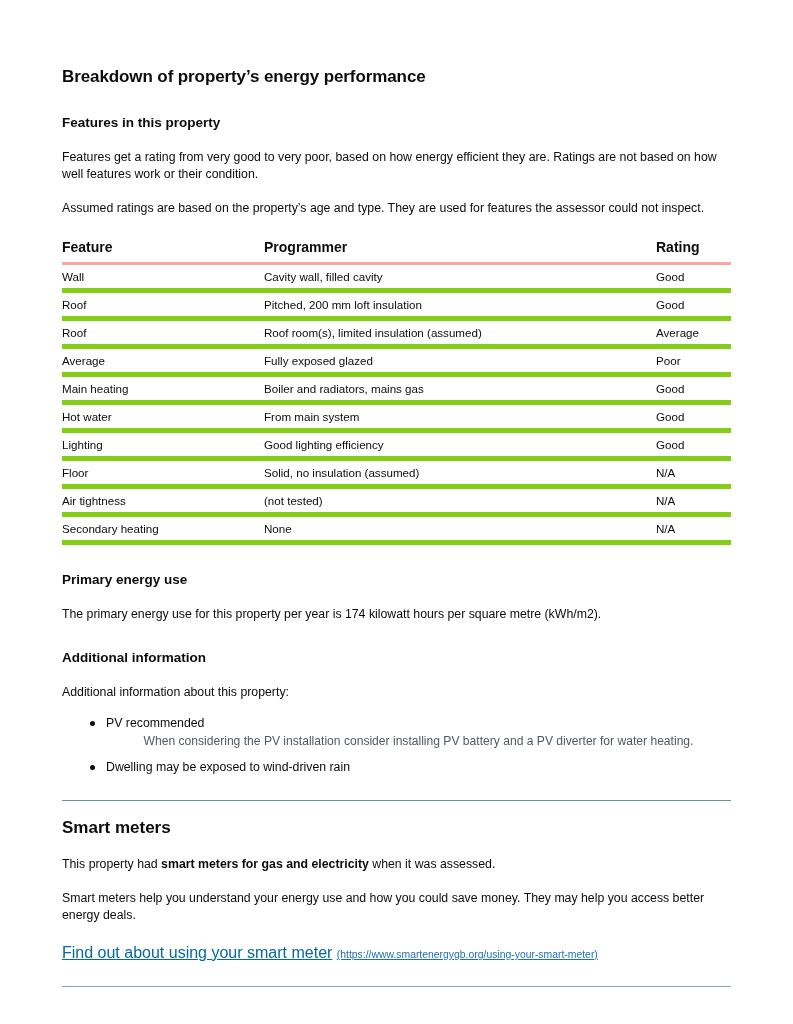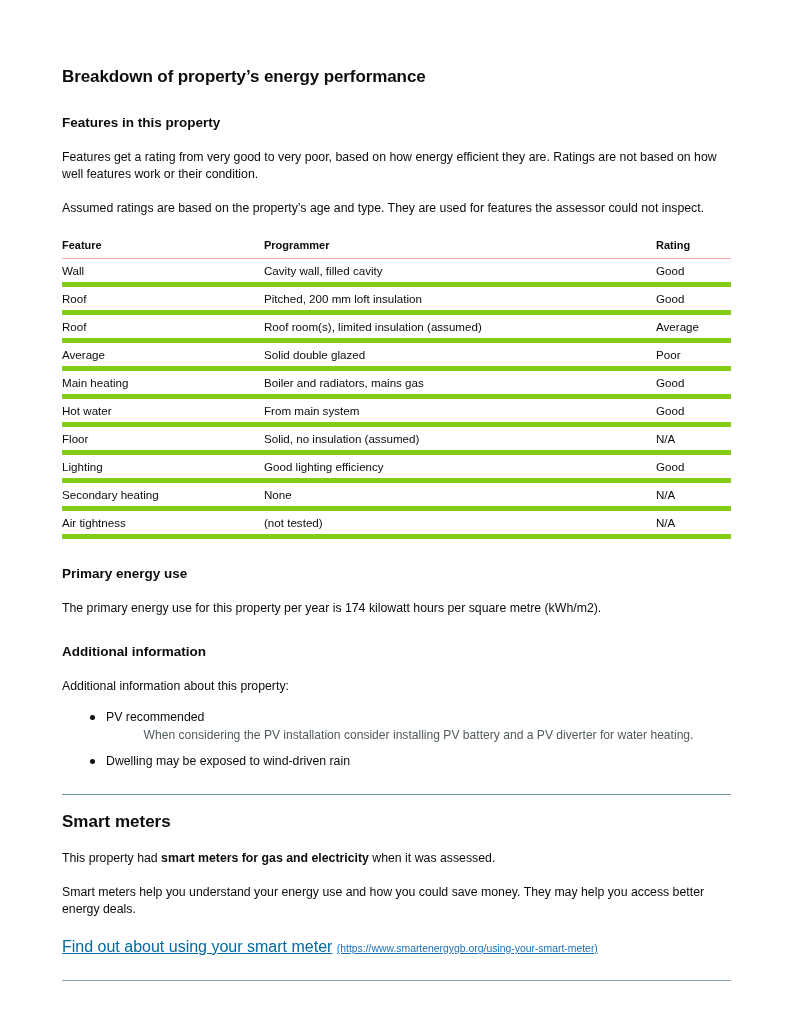--- a/index.html
+++ b/index.html
@@ -49,23 +49,23 @@
     margin-top: 22px;
   }
   table.features {
     width: 100%;
     border-collapse: collapse;
     font-size: 11.6px;
   }
   table.features th {
     text-align: left;
     font-weight: bold;
-    font-size: 11px;
+    font-size: 14px;
     padding: 0 4px 7px 0;
-    border-bottom: 1px solid #fca5a5;
+    border-bottom: 3px solid #fca5a5;
     vertical-align: bottom;
   }
   table.features td {
     padding: 5px 4px 5px 0;
     border-bottom: 5px solid #84cc16;
     vertical-align: top;
     color: #0b0c0c;
   }
   table.features col.c-feature { width: 202px; }
   table.features col.c-desc { width: 392px; }
@@ -166,51 +166,51 @@
           <td>Pitched, 200 mm loft insulation</td>
           <td>Good</td>
         </tr>
         <tr>
           <td>Roof</td>
           <td>Roof room(s), limited insulation (assumed)</td>
           <td>Average</td>
         </tr>
         <tr>
           <td>Average</td>
-          <td>Solid double glazed</td>
+          <td>Fully exposed glazed</td>
           <td>Poor</td>
         </tr>
         <tr>
           <td>Main heating</td>
           <td>Boiler and radiators, mains gas</td>
           <td>Good</td>
         </tr>
         <tr>
           <td>Hot water</td>
           <td>From main system</td>
+          <td>Good</td>
+        </tr>
+        <tr>
+          <td>Lighting</td>
+          <td>Good lighting efficiency</td>
           <td>Good</td>
         </tr>
         <tr>
           <td>Floor</td>
           <td>Solid, no insulation (assumed)</td>
           <td>N/A</td>
         </tr>
         <tr>
-          <td>Lighting</td>
-          <td>Good lighting efficiency</td>
-          <td>Good</td>
+          <td>Air tightness</td>
+          <td>(not tested)</td>
+          <td>N/A</td>
         </tr>
         <tr>
           <td>Secondary heating</td>
           <td>None</td>
-          <td>N/A</td>
-        </tr>
-        <tr>
-          <td>Air tightness</td>
-          <td>(not tested)</td>
           <td>N/A</td>
         </tr>
       </tbody>
     </table>
   </div>
 
   <h2 class="section-title">Primary energy use</h2>
   <p class="body-text">The primary energy use for this property per year is 174 kilowatt hours per square metre (kWh/m2).</p>
 
   <h2 class="section-title">Additional information</h2>

